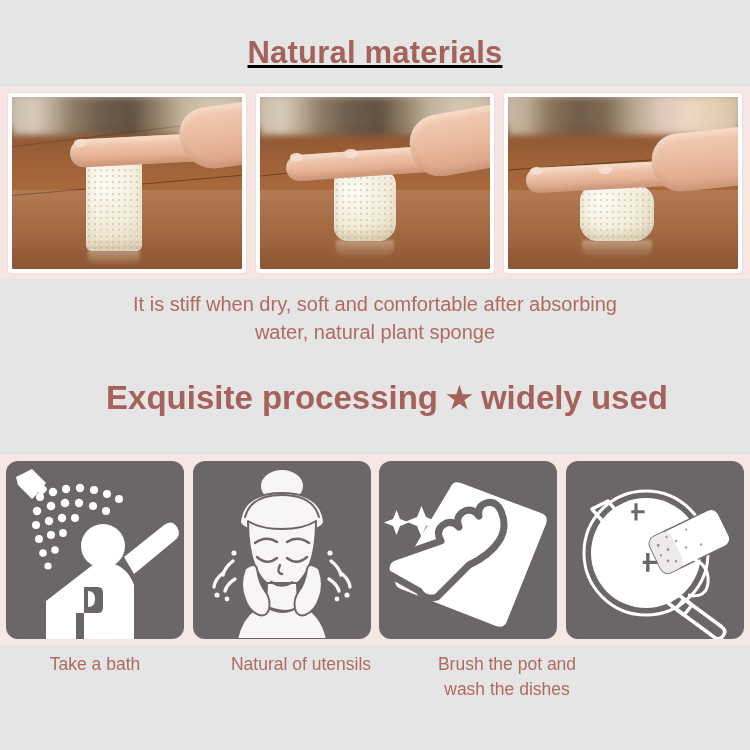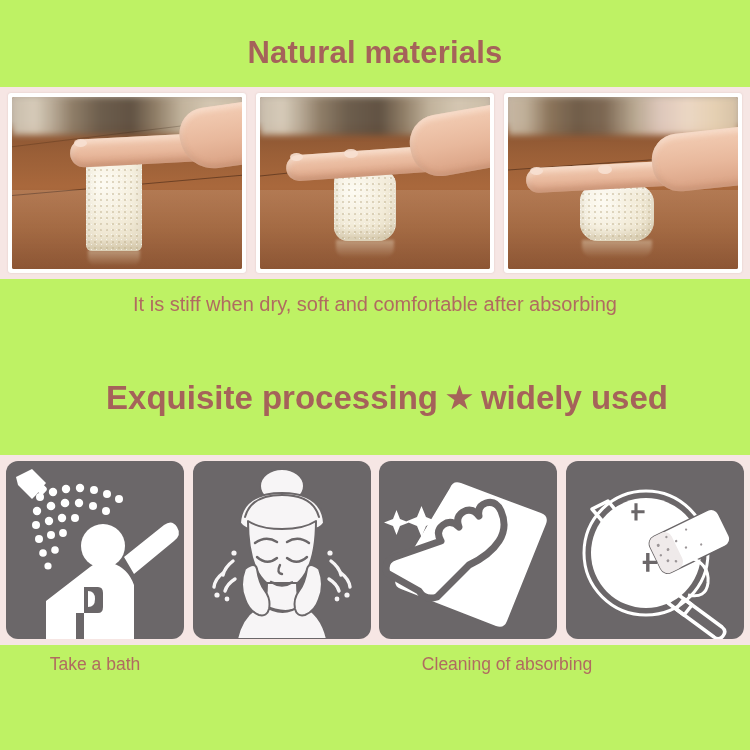--- a/index.html
+++ b/index.html
@@ -10,21 +10,22 @@
     width: 750px;
     height: 750px;
     background: #ffffff;
     font-family: "Liberation Sans", sans-serif;
     overflow: hidden;
   }
   .page {
     position: relative;
     width: 750px;
     height: 750px;
-    background: #bef264;
+    background: #e5e5e5;
+    text-decoration: underline;
   }
 
   
   .title-main {
     text-align: center;
     color: #a5625a;
     font-size: 31px;
     font-weight: bold;
     letter-spacing: 0.2px;
     padding-top: 34px;
@@ -274,20 +275,21 @@
         <div class="hand" style="left:144px; top:34px; width:100px; height:58px; border-radius:26px 6px 6px 28px; transform: rotate(-6deg);"></div>
         <div class="nail" style="left:22px; top:70px; width:13px; height:8px;"></div>
         <div class="nail" style="left:90px; top:68px; width:14px; height:9px;"></div>
       </div>
     </div>
 
   </div>
 
   <div class="caption">
     <div>It is stiff when dry, soft and comfortable after absorbing</div>
+    <div>water, natural plant sponge</div>
   </div>
 
   <div style="position:absolute; left:12px; top:378px; width:750px;">
     <h2 class="title-second">
       <span>Exquisite processing</span><span class="star-sep">★</span><span>widely used</span>
     </h2>
   </div>
 
   <div class="icon-band">
 
@@ -451,18 +453,22 @@
     </div>
 
   </div>
 
   <div class="label-row">
     <div class="label-cell">
       <div>Take a bath</div>
       <div></div>
     </div>
     <div class="label-cell">
-      <div>Cleaning of absorbing</div>
+      <div>Natural of utensils</div>
       <div></div>
     </div>
+    <div class="label-cell">
+      <div>Brush the pot and</div>
+      <div>wash the dishes</div>
+    </div>
   </div>
 
 </div>
 
 </body></html>

